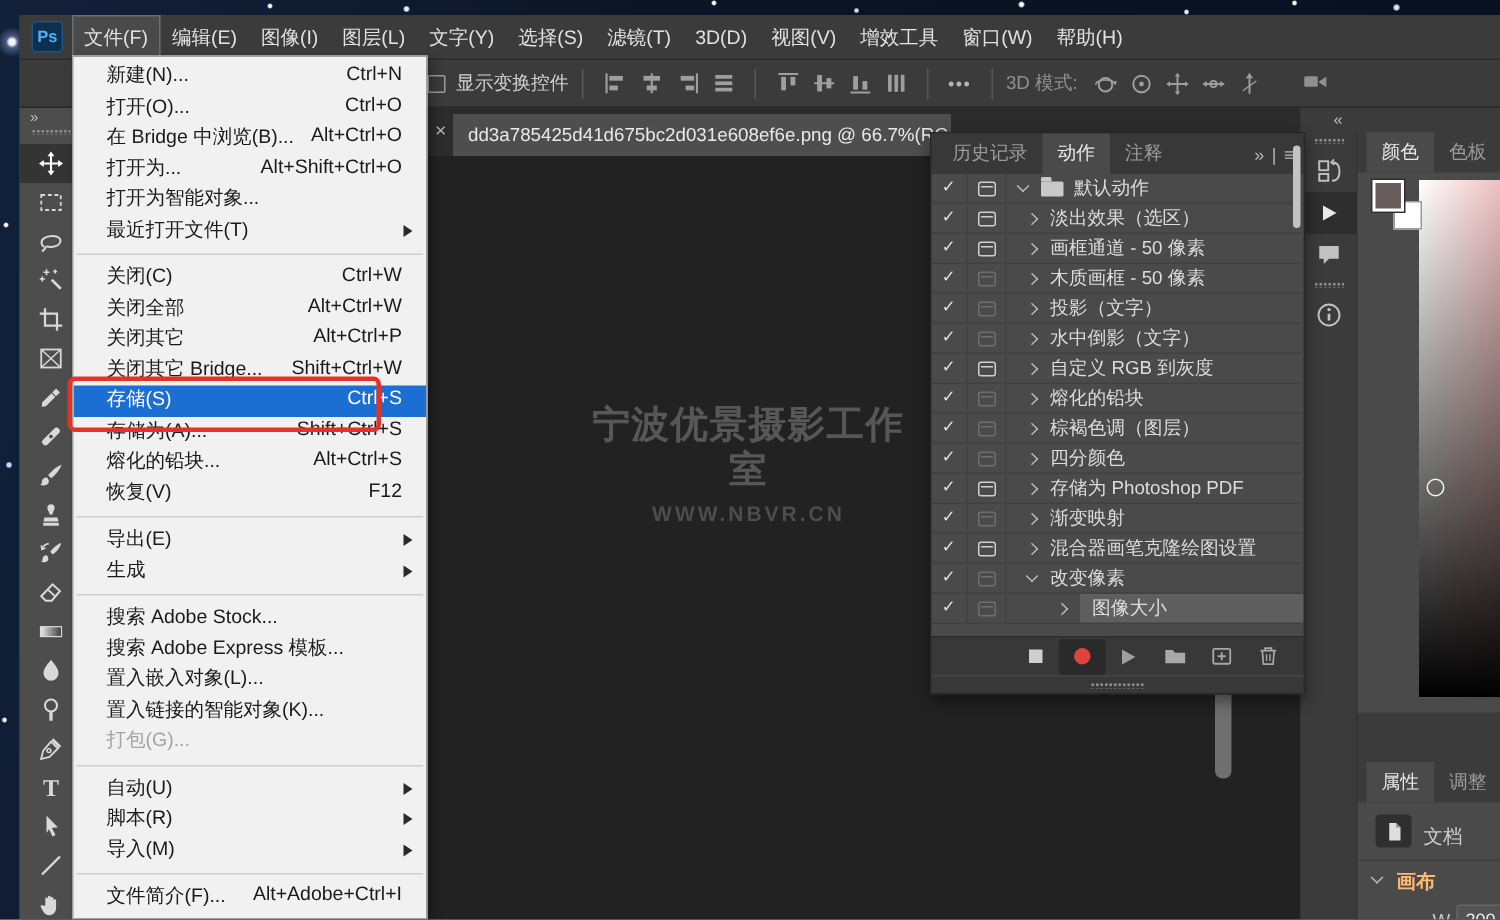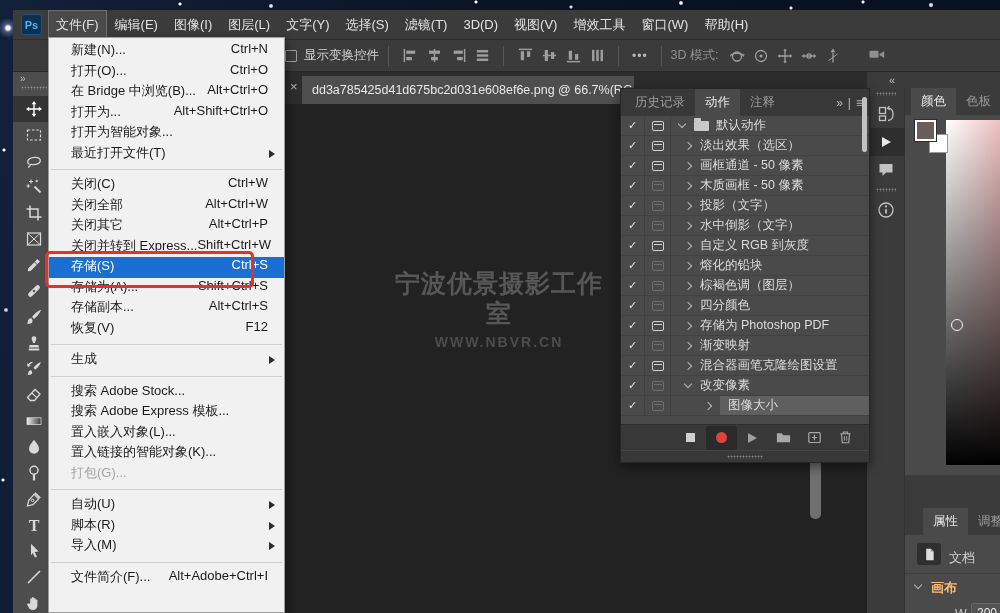--- a/index.html
+++ b/index.html
@@ -73,21 +73,21 @@
   .ptab-bar { display:flex; height:27px; padding-left:6px; background:#3b3b3b; }
   .ptab { padding:0 10px; line-height:27px; font-size:12.5px; color:#9c9c9c; white-space:nowrap; }
   .ptab.active { background:#4a4a4a; color:#e9e9e9; }
   .color-body { position:absolute; left:0; right:0; top:27px; height:360px; background:#4a4a4a; }
   .fg-swatch { position:absolute; left:10px; top:5px; width:21px; height:21px; background:#6a5e5c; border:2px solid #fff; box-shadow:0 0 0 1px #2e2e2e; z-index:2; }
   .bg-swatch { position:absolute; left:24px; top:19px; width:19px; height:19px; background:#fff; border:1px solid #9a9a9a; z-index:1; }
   .color-field { position:absolute; left:41px; top:5px; width:54px; height:345px;
       background:linear-gradient(to bottom, rgba(0,0,0,0) 0%, #000 100%),
                  linear-gradient(to right, #ffffff, #eec0c0); }
   .color-cursor { position:absolute; left:46px; top:204px; width:12px; height:12px; border:1.5px solid #f4f4f4; border-radius:50%; z-index:3; }
-  .props-bar { position:absolute; left:12px; right:0; top:420px; }
+  .props-bar { position:absolute; left:0; right:0; top:420px; }
   .props-body { position:absolute; left:0; right:0; top:447px; bottom:0; background:#4a4a4a; }
   .doc-chip { position:absolute; left:12px; top:8px; width:24px; height:22px; background:#2f2f2f; border-radius:3px; display:flex; align-items:center; justify-content:center; }
   .doc-label { position:absolute; left:44px; top:14px; font-size:13px; color:#cfcfcf; }
   .props-div { position:absolute; left:0; right:0; top:38px; height:1px; background:#3e3e3e; }
   .canvas-chev { position:absolute; left:10px; top:50px; }
   .canvas-label { position:absolute; left:26px; top:44px; font-size:13px; font-weight:bold; color:#fdba74; }
   .w-label { position:absolute; left:50px; top:72px; font-size:12.5px; color:#c7c7c7; }
   .w-input { position:absolute; left:66px; top:68px; width:31px; height:20px; background:#535353; border:1px solid #666; border-radius:2px; color:#ececec; font-size:12px; line-height:18px; padding-left:5px; }
 
   
@@ -794,41 +794,45 @@
         </div>
         <div class="fm-item">
           <span>关闭全部</span>
           <span class="sc">Alt+Ctrl+W</span>
         </div>
         <div class="fm-item">
           <span>关闭其它</span>
           <span class="sc">Alt+Ctrl+P</span>
         </div>
         <div class="fm-item">
-          <span>关闭并转到 Express...</span>
+          <span>关闭其它 Bridge...</span>
           <span class="sc">Shift+Ctrl+W</span>
         </div>
         <div class="fm-item hl">
           <span>存储(S)</span>
           <span class="sc">Ctrl+S</span>
         </div>
         <div class="fm-item">
           <span>存储为(A)...</span>
           <span class="sc">Shift+Ctrl+S</span>
         </div>
         <div class="fm-item">
-          <span>存储副本...</span>
+          <span>熔化的铅块...</span>
           <span class="sc">Alt+Ctrl+S</span>
         </div>
         <div class="fm-item">
           <span>恢复(V)</span>
           <span class="sc">F12</span>
         </div>
         <div class="fm-sep"></div>
         <div class="fm-item">
+          <span>导出(E)</span>
+          <span class="fm-arrow"></span>
+        </div>
+        <div class="fm-item">
           <span>生成</span>
           <span class="fm-arrow"></span>
         </div>
         <div class="fm-sep"></div>
         <div class="fm-item">
           <span>搜索 Adobe Stock...</span>
         </div>
         <div class="fm-item">
           <span>搜索 Adobe Express 模板...</span>
         </div>

